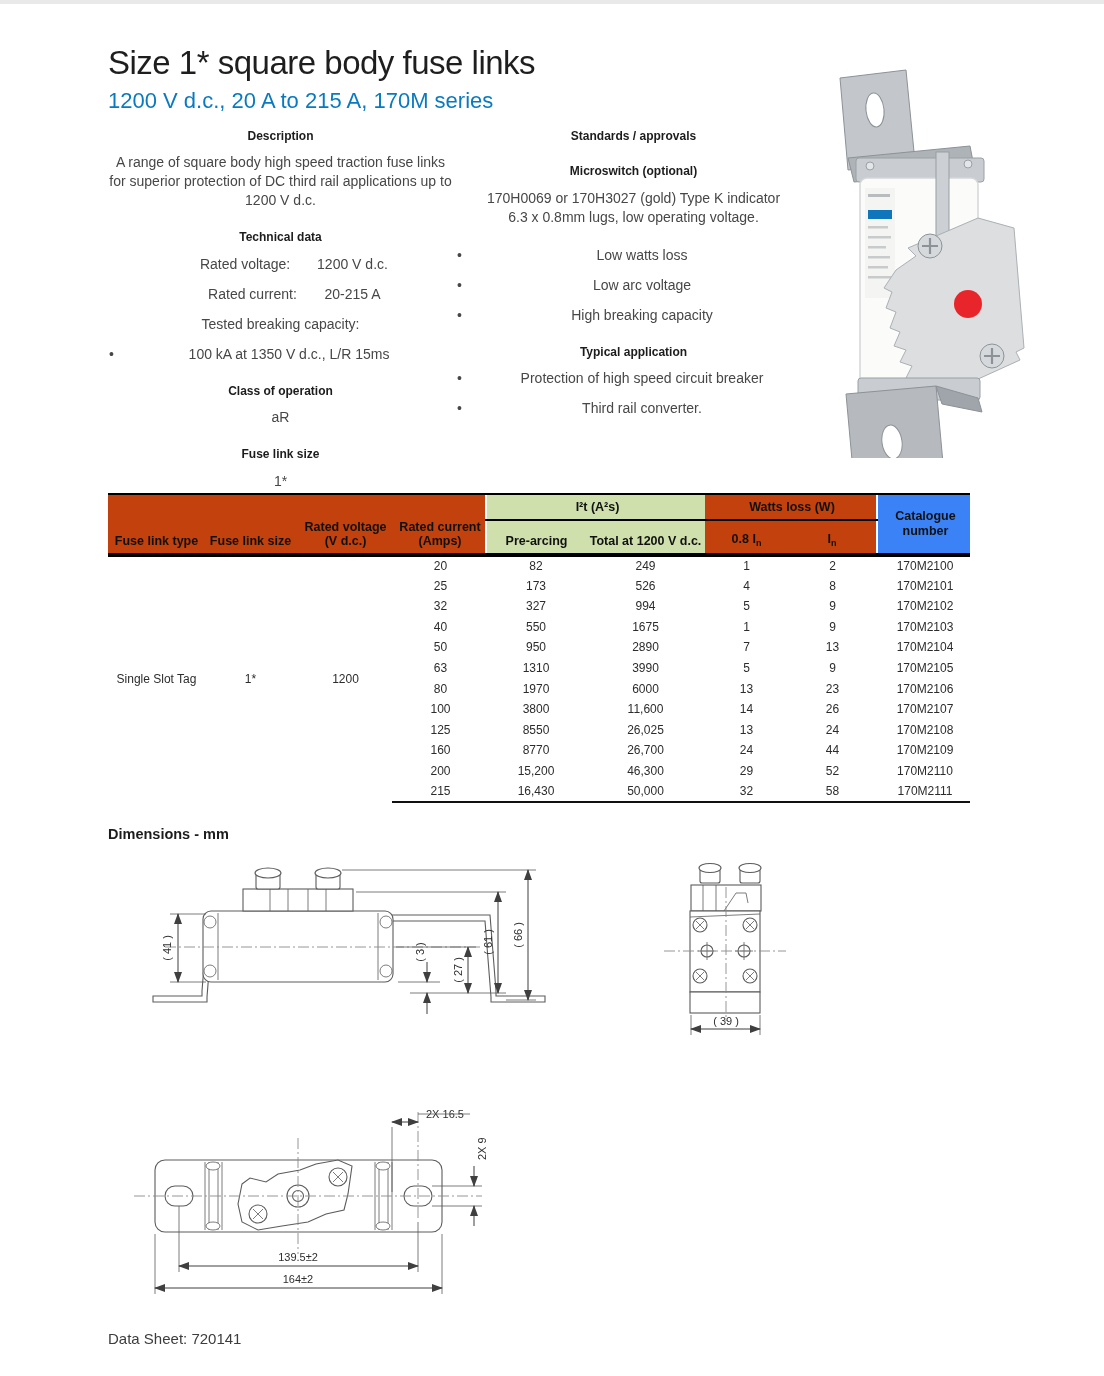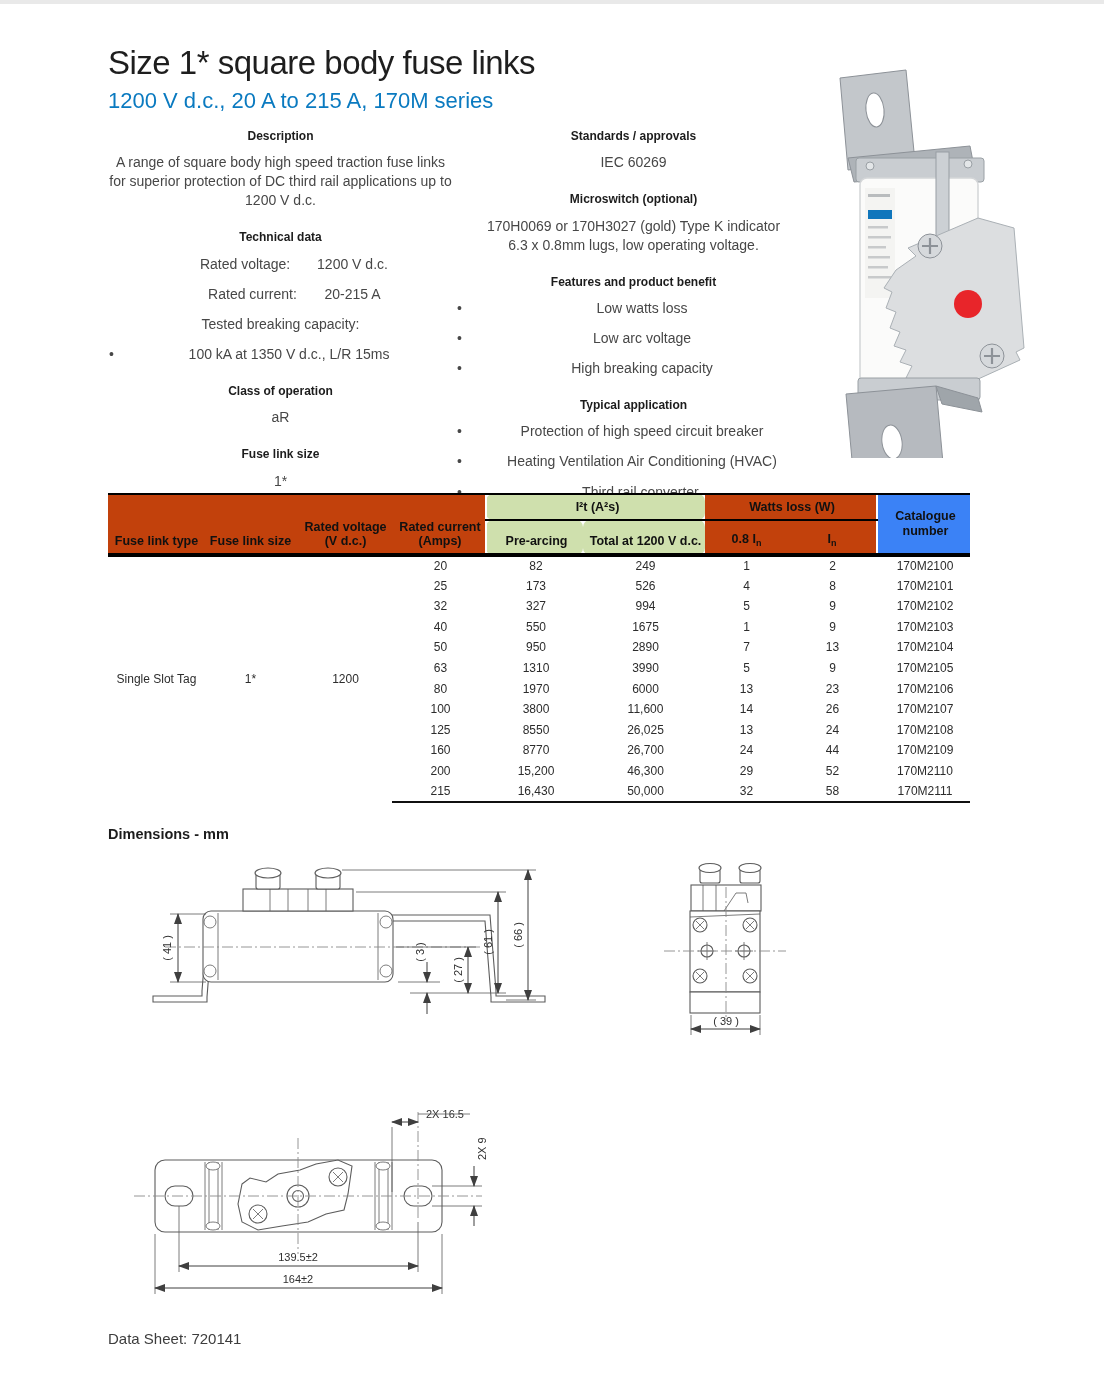--- a/index.html
+++ b/index.html
@@ -27,21 +27,21 @@
   ul.blist li { position:relative; padding-left:17px; margin-bottom:11px; }
   ul.blist li::before { content:"•"; position:absolute; left:1px; top:0; color:#474747; }
   
   .photo { position:absolute; left:818px; top:56px; }
   
   table.spec { position:absolute; left:108px; top:489px; width:862px; border-collapse:collapse; table-layout:fixed; }
   table.spec td { font-size:12.5px; padding:0 2px 0 5px; overflow:hidden; white-space:nowrap; }
   tr.ghead td { height:26px; font-weight:700; color:#111; vertical-align:middle; border-top:2px solid #000; }
   tr.shead td { height:25px; font-weight:700; color:#111; vertical-align:bottom; padding-bottom:4px; border-bottom:4px solid #000; line-height:1.15; }
   .bg-gray  { background:#c2410c; }
-  .bg-green { background:#cfe0ad;border-radius:7px; }
+  .bg-green { background:#cfe0ad; }
   .bg-blue  { background:#3b82f6; }
   .sep-left { border-left:2px solid #fff; }
   .grp-underline { border-bottom:2px solid #000 !important; }
   td.cat-cell { vertical-align:middle; font-weight:700; color:#111; line-height:1.2; border-top:2px solid #000; border-bottom:4px solid #000; }
   tr.body td { height:20.6px; font-size:12px; color:#2c2c2c; font-weight:400; }
   tr.body td.mid { vertical-align:middle; color:#2c2c2c; }
   tr.body:last-child td { border-bottom:2px solid #101010; }
   sub.n { font-size:9px; vertical-align:-3px; font-weight:700; }
   
   .dim-heading { position:absolute; left:108px; top:822px; font-size:14.5px; font-weight:700; color:#1c1c1c; }
@@ -139,40 +139,37 @@
     </div>
     <div class="sec">
       <h3>Fuse link size</h3>
       <div>1*</div>
     </div>
   </div>
 
   <div class="col col-right">
     <div class="sec">
       <h3>Standards / approvals</h3>
-      <div>IEC 60269</div>
     </div>
     <div class="sec">
       <h3>Microswitch (optional)</h3>
       <div>170H0069 or 170H3027 (gold) Type K indicator</div>
       <div>6.3 x 0.8mm lugs, low operating voltage.</div>
     </div>
     <div class="sec">
-      <h3>Features and product benefit</h3>
       <ul class="blist">
         <li>Low watts loss</li>
         <li>Low arc voltage</li>
         <li>High breaking capacity</li>
       </ul>
     </div>
     <div class="sec">
       <h3>Typical application</h3>
       <ul class="blist">
         <li>Protection of high speed circuit breaker</li>
-        <li>Heating Ventilation Air Conditioning (HVAC)</li>
         <li>Third rail converter.</li>
       </ul>
     </div>
   </div>
 
   <table class="spec">
     <colgroup>
       <col style="width:94px">
         <col style="width:94px">
         <col style="width:96px">

